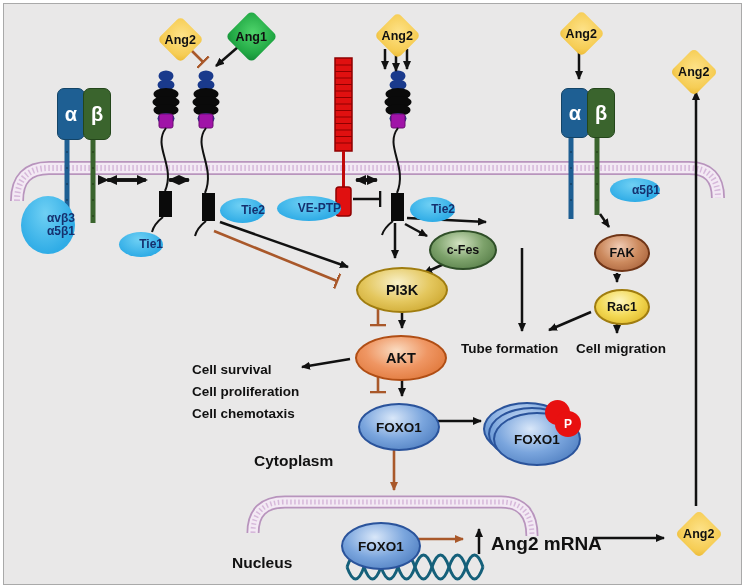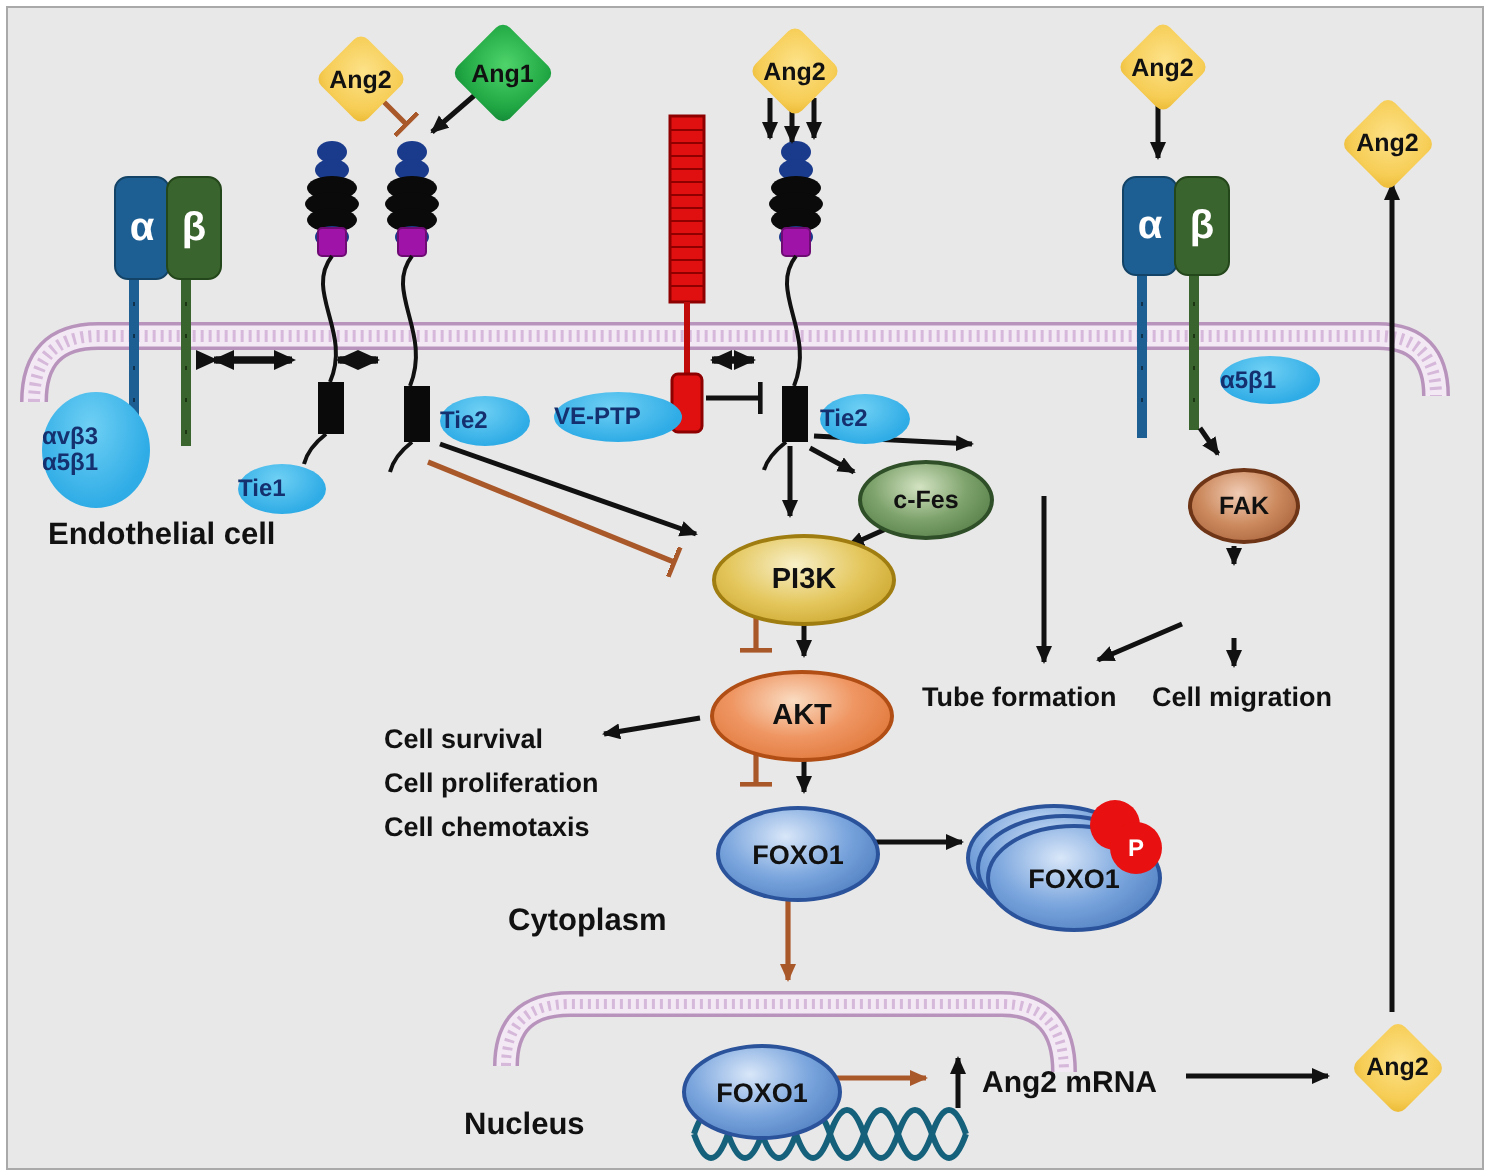--- a/index.html
+++ b/index.html
@@ -11,21 +11,21 @@
   .node{position:absolute;display:flex;align-items:center;justify-content:center;
         border-radius:50%;font-weight:bold;color:#111;}
   .pi3k{background:radial-gradient(ellipse at 45% 32%,#f8f0c8 0%,#e4c75e 48%,#c39a1b 100%);border:2px solid #a07d10;}
   .akt{background:radial-gradient(ellipse at 45% 32%,#fadcc2 0%,#ef9663 45%,#d96a28 100%);border:2px solid #b04e15;}
   .blue-node{background:radial-gradient(ellipse at 42% 30%,#d9e7f9 0%,#7aa5dd 48%,#3e6fb5 100%);border:2px solid #2a539b;}
   .cfes{background:radial-gradient(ellipse at 45% 32%,#d3e3c2 0%,#7da26b 48%,#48703b 100%);border:2px solid #2f4f28;text-align:right;}
   .cfyn{background:radial-gradient(ellipse at 45% 32%,#fbfbfb 0%,#cccccc 48%,#8f8f8f 100%);border:2px solid #626262;}
   .fak{background:radial-gradient(ellipse at 45% 32%,#f1ccb5 0%,#cc8a5e 48%,#9d5530 100%);border:2px solid #6f3517;}
   .rac1{background:radial-gradient(ellipse at 45% 32%,#fdf6c0 0%,#f3d955 48%,#d9ad18 100%);border:2px solid #a07d10;}
   
-  .cyan{position:absolute;display:flex;flex-direction:column;align-items:flex-start;justify-content:center;
+  .cyan{position:absolute;display:flex;flex-direction:column;align-items:flex-end;justify-content:center;
         border-radius:50%;background:radial-gradient(ellipse at 45% 30%,#6fd0f4 0%,#2face6 70%);
         color:#15306e;font-weight:bold;font-size:12px;line-height:13px;}
   
   .diamond{position:absolute;display:flex;align-items:center;justify-content:center;transform:rotate(45deg);border-radius:5px;}
   .d-yellow{background:radial-gradient(circle at 45% 40%,#fde289 0%,#f6cd55 70%,#eab72f 100%);}
   .d-green{background:radial-gradient(circle at 45% 40%,#4fd46b 0%,#21a844 70%,#128536 100%);}
   .diamond>span{transform:rotate(-45deg);font-weight:bold;font-size:12.5px;color:#111;}
   
   .sub{position:absolute;display:flex;align-items:center;justify-content:center;border-radius:7px;
        color:#fff;font-size:20px;font-weight:bold;}
@@ -238,41 +238,43 @@
       </div>
 <div class="node blue-node" style="left:354px;top:399px;width:78px;height:44px;font-size:13.5px;">
         <span>FOXO1</span>
       </div>
 <div class="node cfes" style="left:425px;top:226px;width:64px;height:36px;font-size:12.5px;">
         <span>c-Fes</span>
       </div>
 <div class="node fak" style="left:590px;top:230px;width:52px;height:34px;font-size:12.5px;">
         <span>FAK</span>
       </div>
+<div class="node rac1" style="left:590px;top:285px;width:52px;height:32px;font-size:12.5px;">
+        <span>Rac1</span>
+      </div>
 
 <div>
   <div class="node blue-node" style="left:479px;top:398px;width:84px;height:50px;"></div>
   <div class="node blue-node" style="left:484px;top:403px;width:84px;height:50px;"></div>
   <div class="node blue-node" style="left:489px;top:408px;width:84px;height:50px;font-size:13.5px;">
           <span>FOXO1</span>
         </div>
   <div class="abs" style="left:541px;top:396px;width:25px;height:25px;border-radius:50%;background:#e81010;"></div>
   <div class="abs" style="left:551px;top:407px;width:26px;height:26px;border-radius:50%;background:#e81010;display:flex;align-items:center;justify-content:center;color:#fff;font-weight:bold;font-size:12px;">
           <span>P</span>
         </div>
 </div>
 
 <div class="node blue-node" style="left:337px;top:518px;width:76px;height:44px;font-size:13.5px;">
         <span>FOXO1</span>
       </div>
 
-<div class="txt" style="left:20px;top:255px;font-size:15.5px;">Endothelial cell</div>
 <div class="txt" style="left:218px;top:448px;font-size:15.5px;margin-left:32px;">Cytoplasm</div>
 <div class="txt" style="left:228px;top:550px;font-size:15.5px;">Nucleus</div>
 <div class="txt" style="left:188px;top:358px;font-size:13.5px;">Cell survival</div>
 <div class="txt" style="left:188px;top:380px;font-size:13.5px;">Cell proliferation</div>
 <div class="txt" style="left:188px;top:402px;font-size:13.5px;">Cell chemotaxis</div>
 <div class="txt" style="left:457px;top:337px;font-size:13.5px;">Tube formation</div>
 <div class="txt" style="left:572px;top:337px;font-size:13.5px;">Cell migration</div>
-<div class="txt" style="left:487px;top:529px;font-size:15px;">Ang2 mRNA</div>
+<div class="txt" style="left:487px;top:529px;font-size:19px;">Ang2 mRNA</div>
 
 </div>
 </div>
 
 </body></html>

